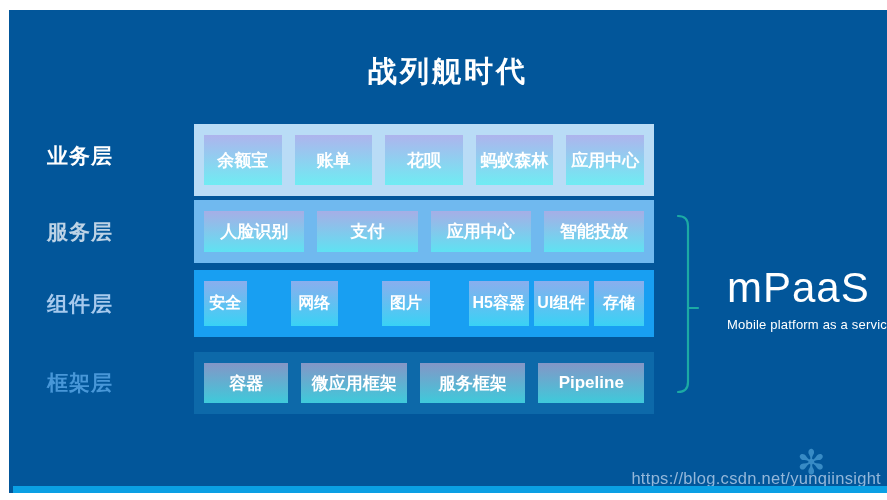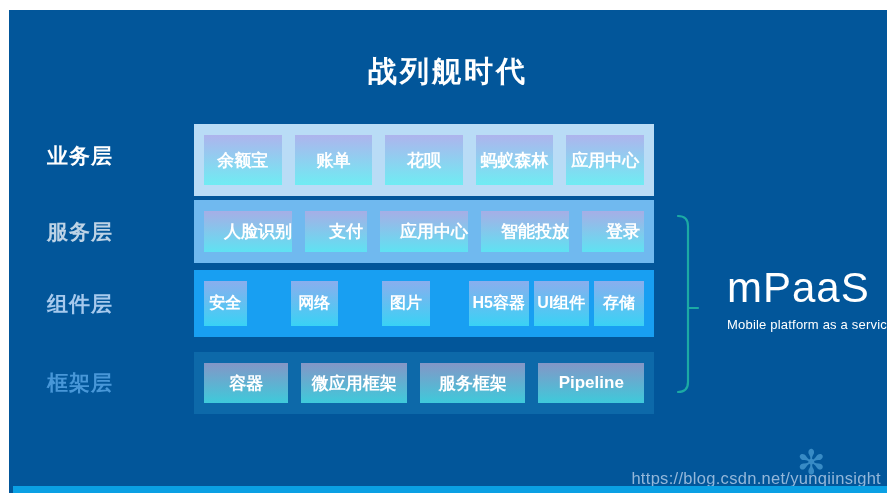--- a/index.html
+++ b/index.html
@@ -30,21 +30,21 @@
   .row1{top:114px;height:72px;background:var(--row1_container,#b9dcf6);}
   .row2{top:190px;height:63px;background:var(--row2_container,#70b9ef);}
   .row3{top:260px;height:67px;background:var(--row3_container,#189ff2);gap:5px;}
   .row4{top:342px;height:62px;background:var(--row4_container,#0d69a9);justify-content:center;}
   .box{
     flex:1;display:flex;align-items:center;justify-content:center;
     color:#ffffff;font-weight:bold;font-size:17px;white-space:nowrap;
   }
   .row3 .box{font-size:16px;}
   .row1 .box{background:linear-gradient(var(--row1_box_top,#aeb4ed),var(--row1_box_bottom,#6fecf3));}
-  .row2 .box{background:linear-gradient(var(--row2_box_top,#a6aee6),var(--row2_box_bottom,#5fe2f2));padding-left:20px;}
+  .row2 .box{background:linear-gradient(var(--row2_box_top,#a6aee6),var(--row2_box_bottom,#5fe2f2));}
   .row3 .box{background:linear-gradient(var(--row3_box_top,#8aaeee),var(--row3_box_bottom,#39d2f5));}
   .row4 .box{background:linear-gradient(var(--row4_box_top,#8496c7),var(--row4_box_bottom,#3ecadb));}
   .fx-80{flex:.8;}.fx-85{flex:.85;}.fx-95{flex:.95;margin-left:39px;}.fx-110{flex:1.1;}.fx-120{flex:1.2;margin-left:34px;}
   .bracket-svg{position:absolute;left:664px;top:200px;}
   .mpaas{
     position:absolute;left:718px;top:256px;color:#ffffff;
   }
   .mpaas-title{font-size:42px;font-weight:300;line-height:44px;letter-spacing:1px;}
   .mpaas-sub{font-size:13px;font-weight:400;margin-top:7px;letter-spacing:.2px;white-space:nowrap;}
   .watermark{
@@ -78,21 +78,20 @@
     <div class="box">花呗</div>
     <div class="box">蚂蚁森林</div>
     <div class="box">应用中心</div>
   </div>
 
   <div class="row row2">
     <div class="box">人脸识别</div>
     <div class="box">支付</div>
     <div class="box">应用中心</div>
     <div class="box">智能投放</div>
-    <div class="box">登录</div>
   </div>
 
   <div class="row row3">
     <div class="box fx-85">安全</div>
     <div class="box fx-95">网络</div>
     <div class="box fx-95">图片</div>
     <div class="box fx-120">H5容器</div>
     <div class="box fx-110">UI组件</div>
     <div class="box">存储</div>
   </div>

